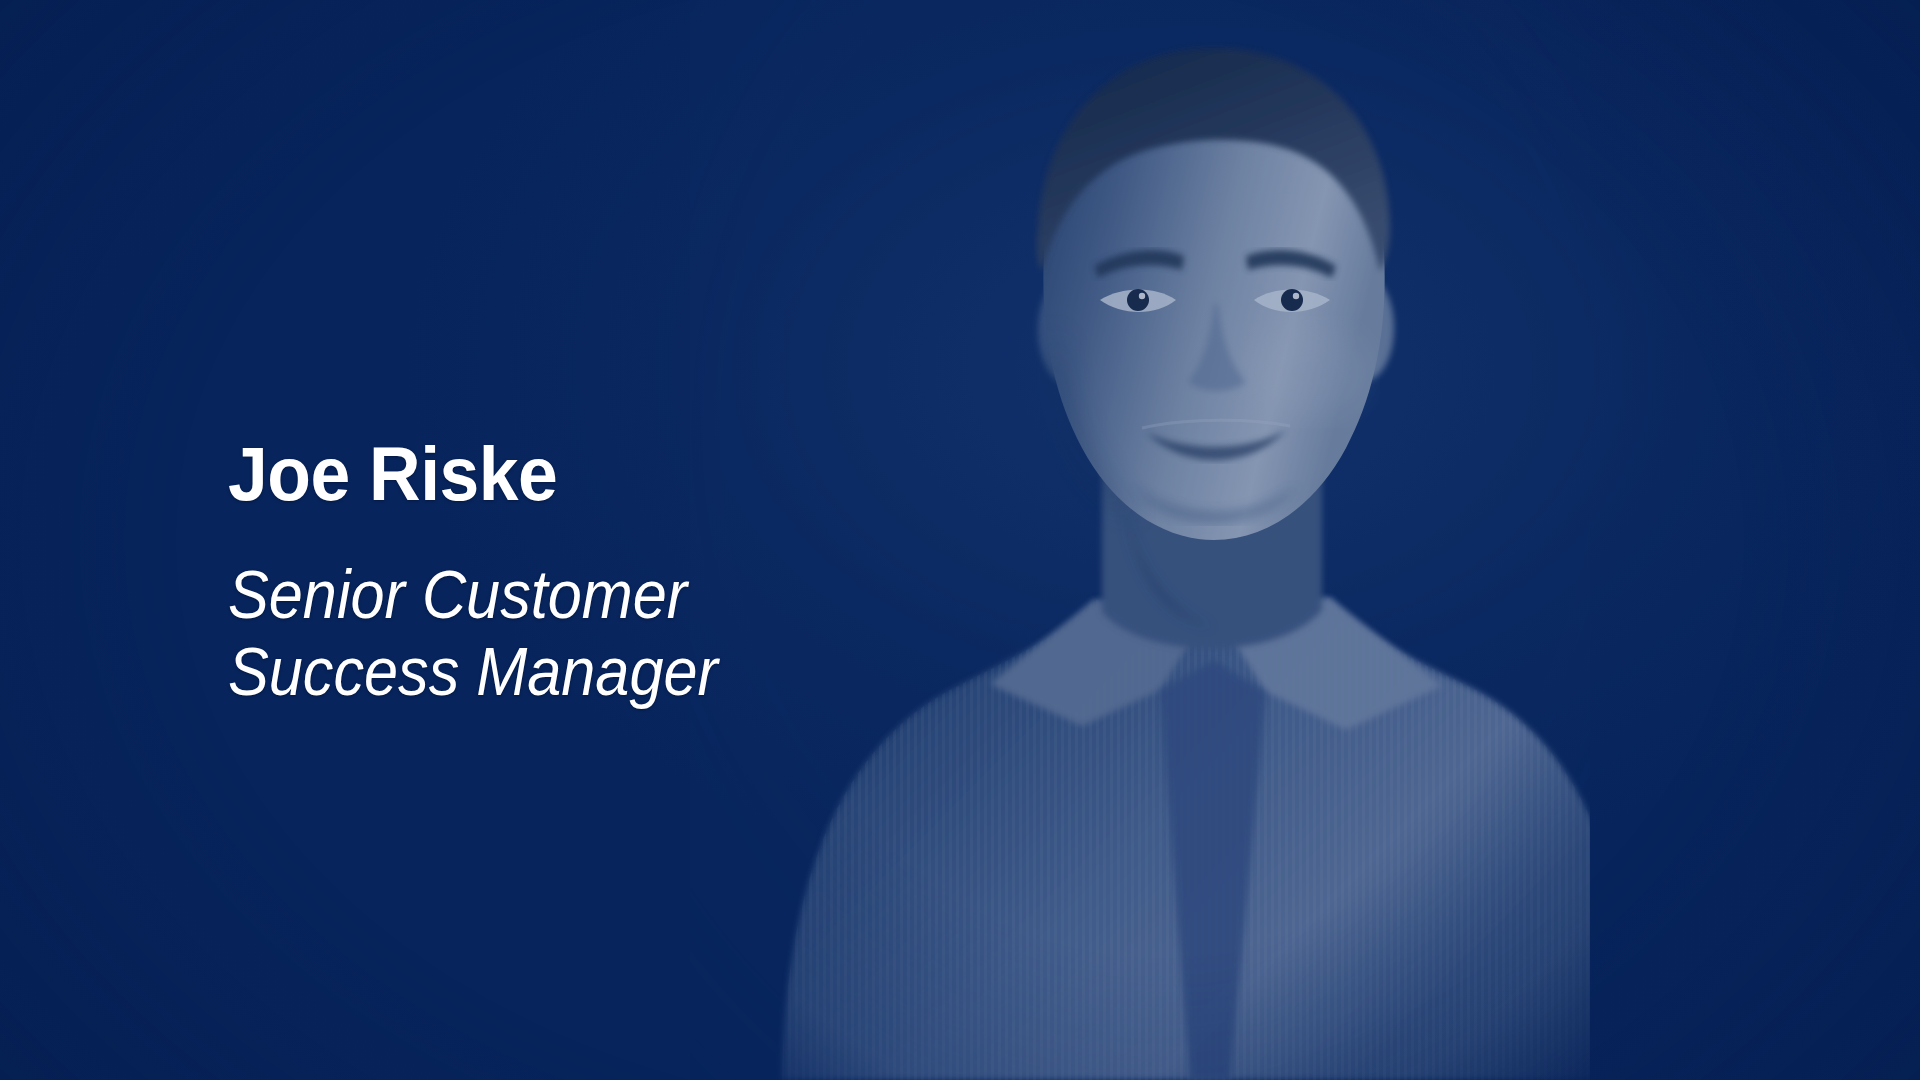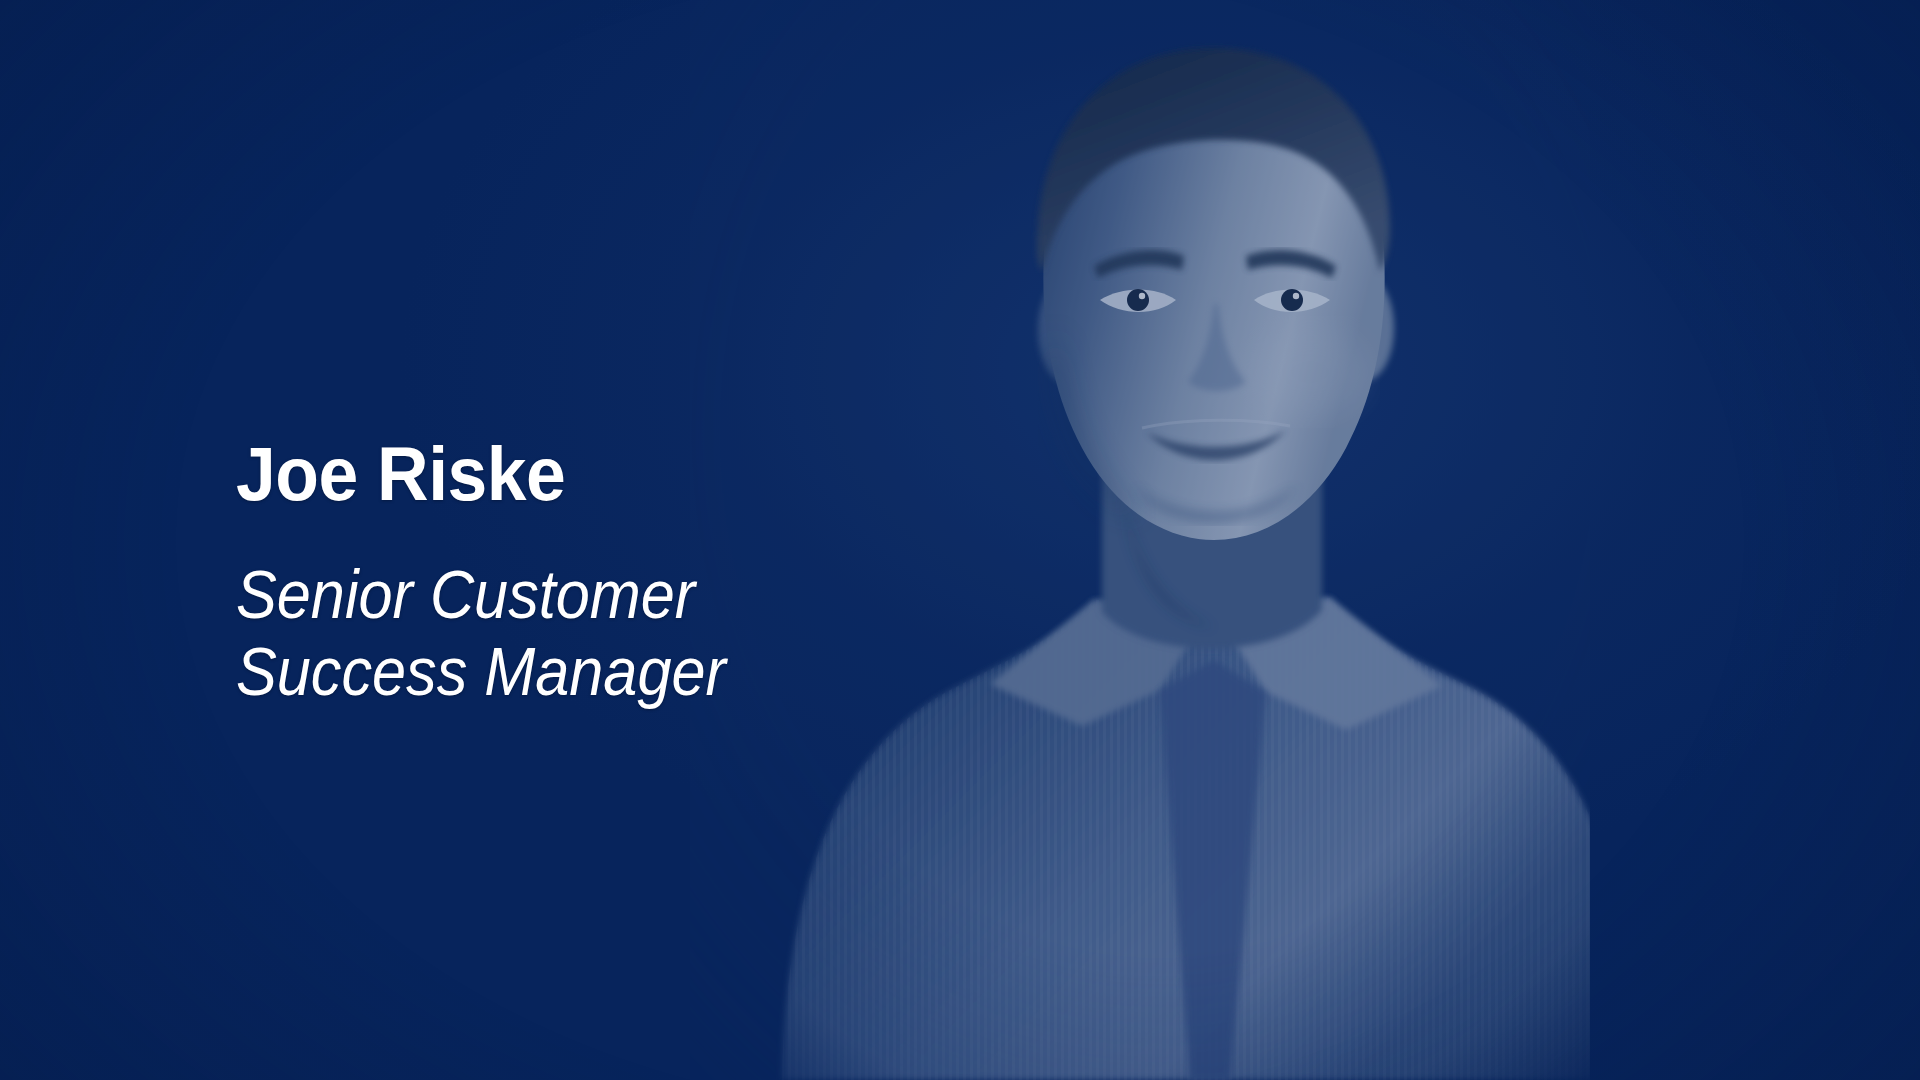--- a/index.html
+++ b/index.html
@@ -60,21 +60,20 @@
     display: block;
   }
 
   
   .text-block {
     position: absolute;
     left: 228px;
     top: 436px;
     width: 760px;
     z-index: 40;
-    margin-left: 8px;
   }
   .person-name {
     margin: 0;
     font-family: "Liberation Sans", sans-serif;
     font-weight: 700;
     font-size: 76px;
     line-height: 1.0;
     letter-spacing: -0.5px;
     color: #ffffff;
     transform: scaleX(0.94);

